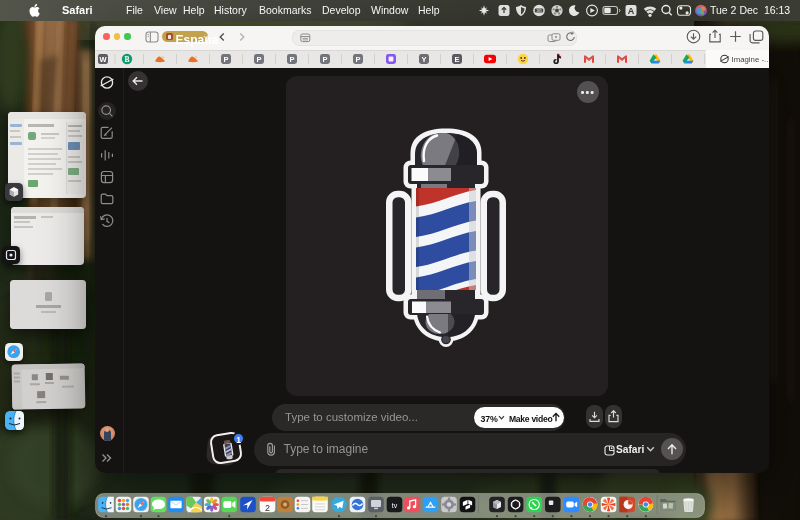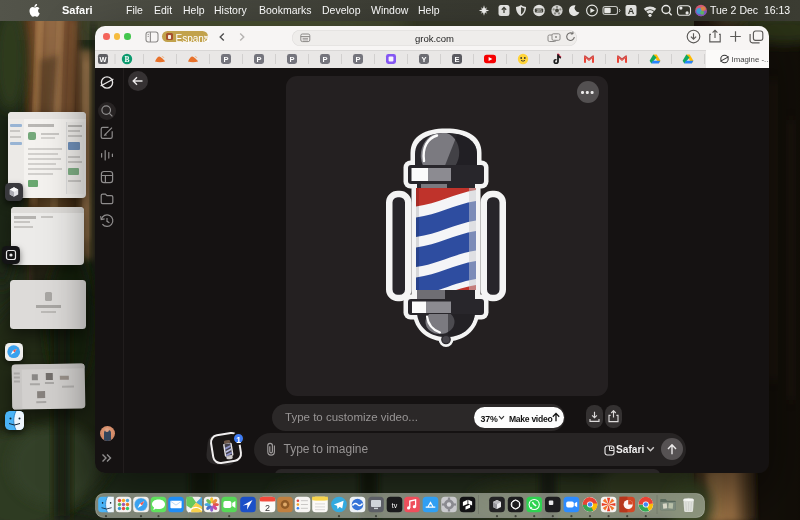--- a/index.html
+++ b/index.html
@@ -92,21 +92,21 @@
     <ellipse cx="770" cy="8" rx="60" ry="18" fill="#3a4126" filter="url(#b6)"></ellipse>
     <ellipse cx="784" cy="30" rx="40" ry="14" fill="#2b3119" filter="url(#b6)"></ellipse>
   </svg>
 
   <div class="abs" style="left:0;top:0;width:800px;height:21px;background:linear-gradient(90deg,#53544a,#45463d 30%,#393a31 55%,#34352c 80%,#3c3d33);color:#fff;">
     <svg class="abs" width="11" height="13" viewBox="0 0 814 1000" style="left:29px;top:4px" fill="#fff">
       <path d="M788 341c-6 4-107 62-107 185 0 143 125 194 129 195-1 3-20 70-66 137-41 60-84 120-150 120s-83-38-159-38c-74 0-101 39-161 39s-103-56-151-124C67 775 22 648 22 527c0-194 126-297 250-297 66 0 121 43 162 43 39 0 100-46 175-46 28 0 130 3 179 114zM554 150c31-37 53-88 53-139 0-7-1-14-2-20-50 2-110 34-146 76-29 33-56 84-56 136 0 8 1 16 2 19 3 1 8 2 13 2 45 0 102-30 136-74z"></path>
     </svg>
     <div class="abs" style="left:62px;top:3.5px;font-size:11px;font-weight:bold;">Safari</div>
     <div class="abs" style="left:126px;top:4px;font-size:10.5px;text-align:center;">File</div>
-    <div class="abs" style="left:154px;top:4px;font-size:10.5px;">Edit</div>
+    <div class="abs" style="left:154px;top:4px;font-size:10.5px;">View</div>
     <div class="abs" style="left:183px;top:4px;font-size:10.5px;">Help</div>
     <div class="abs" style="left:214px;top:4px;font-size:10.5px;">History</div>
     <div class="abs" style="left:259px;top:4px;font-size:10.5px;">Bookmarks</div>
     <div class="abs" style="left:322px;top:4px;font-size:10.5px;">Develop</div>
     <div class="abs" style="left:371px;top:4px;font-size:10.5px;">Window</div>
     <div class="abs" style="left:418px;top:4px;font-size:10.5px;">Help</div>
     <svg class="abs" width="340" height="21" style="left:460px;top:0" fill="none" stroke="#f2f2f0" stroke-width="1.1">
       <g transform="translate(24,10.5)" stroke="none" fill="#f2f2f0">
           <path d="M0,-5.2 L1.2,-1.2 L5.2,0 L1.2,1.2 L0,5.2 L-1.2,1.2 L-5.2,0 L-1.2,-1.2 Z"></path>
           <path d="M0,-4.6 L0.8,-0.8 L4.6,0 L0.8,0.8 L0,4.6 L-0.8,0.8 L-4.6,0 L-0.8,-0.8 Z" transform="rotate(45)"></path>
@@ -272,38 +272,37 @@
     <div class="abs" style="left:29.4px;top:7.2px;width:6.5px;height:6.5px;border-radius:50%;background:#43c64d;"></div>
     <svg class="abs" width="14" height="12" style="left:50px;top:4.6px" fill="none" stroke="#8d8b89" stroke-width="1.1">
       <rect x="1" y="1" width="12" height="10" rx="2.4"></rect>
         <line x1="5.4" y1="1" x2="5.4" y2="11"></line>
         <line x1="2.6" y1="3.4" x2="3.9" y2="3.4" stroke-width="0.9"></line>
         <line x1="2.6" y1="5.4" x2="3.9" y2="5.4" stroke-width="0.9"></line>
     </svg>
     <div class="abs" style="left:66.8px;top:4.8px;width:46.4px;height:11.6px;border-radius:6px;background:#c2a24c;"></div>
     <div class="abs" style="left:71px;top:7.2px;width:6.6px;height:7px;border-radius:1.5px;background:#a6512d;"></div>
     <div class="abs" style="left:72.5px;top:8.8px;width:3.6px;height:3.8px;border-radius:0.8px;background:#f3ede2;"></div>
-    <div class="abs" style="left:80.5px;top:6.8px;font-size:10px;font-weight:normal;color:#fff;letter-spacing:0;">Espana</div>
+    <div class="abs" style="left:80.5px;top:6.8px;font-size:12px;font-weight:bold;color:#fff;letter-spacing:0;">Espana</div>
     <svg class="abs" width="6" height="5" style="left:107.5px;top:9px" fill="none" stroke="#eee5d0" stroke-width="1.1">
         <path d="M1,1 L3,3 L5,1"></path>
       </svg>
     <svg class="abs" width="8" height="10" style="left:123px;top:6px" fill="none" stroke="#515151" stroke-width="1.4">
         <path d="M5.8,1.4 L2.2,5 L5.8,8.6"></path>
       </svg>
     <svg class="abs" width="8" height="10" style="left:143px;top:6px" fill="none" stroke="#b5b3b1" stroke-width="1.4">
         <path d="M2.2,1.4 L5.8,5 L2.2,8.6"></path>
       </svg>
     <div class="abs" style="left:197px;top:4px;width:285px;height:16px;border-radius:8px;background:#efedeb;box-shadow:inset 0 0 0 0.5px #dedcda;"></div>
     <svg class="abs" width="11" height="10" style="left:205px;top:7px" fill="none" stroke="#8a8886" stroke-width="1">
       <rect x="0.8" y="1" width="9" height="7.6" rx="1.6"></rect>
         <line x1="0.8" y1="3.6" x2="9.8" y2="3.6"></line>
         <line x1="2.6" y1="5.4" x2="8" y2="5.4" stroke-width="0.8"></line>
         <line x1="2.6" y1="6.9" x2="8" y2="6.9" stroke-width="0.8"></line>
     </svg>
-    <div class="abs" style="left:197px;top:7px;width:285px;text-align:center;font-size:9.5px;color:#1c1c1c;">grok.com</div>
     <svg class="abs" width="20" height="11" style="left:452px;top:6.5px" fill="none" stroke="#8a8886" stroke-width="1">
       <rect x="1" y="2" width="8" height="6.5" rx="1.4"></rect>
         <rect x="5" y="0.8" width="8" height="6.5" rx="1.4" fill="#efedeb"></rect>
         <circle cx="9" cy="4" r="1" fill="#8a8886" stroke="none"></circle>
     </svg>
     <svg class="abs" width="11" height="12" style="left:470px;top:5px" fill="none" stroke="#6d6b69" stroke-width="1.1">
       <path d="M9.3,6 A3.8,3.8 0 1,1 7.8,2.6"></path>
         <path d="M7.8,0.6 L8.1,2.8 L5.9,3.1" stroke-width="1"></path>
     </svg>
     <svg class="abs" width="15" height="15" style="left:590.5px;top:3px" fill="none" stroke="#5c5a58" stroke-width="1.15">

